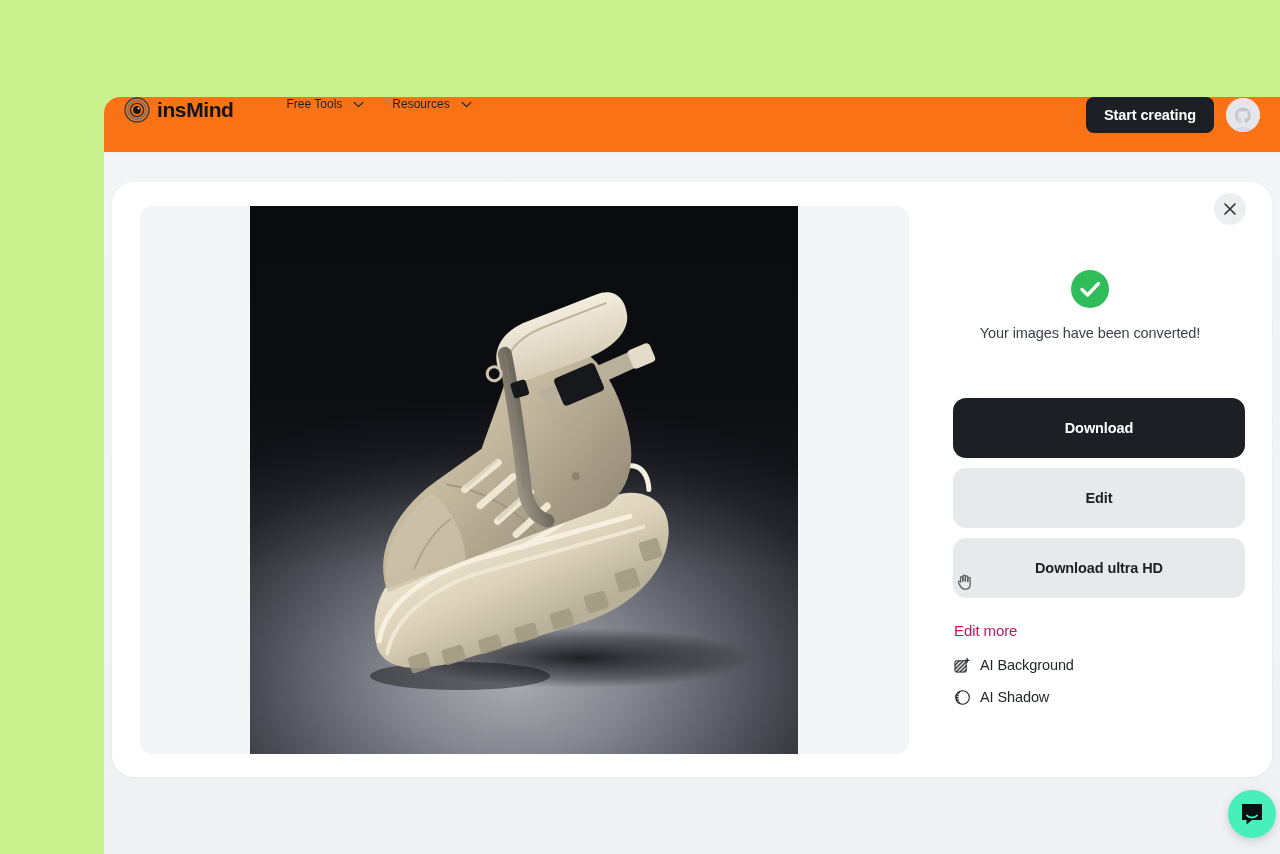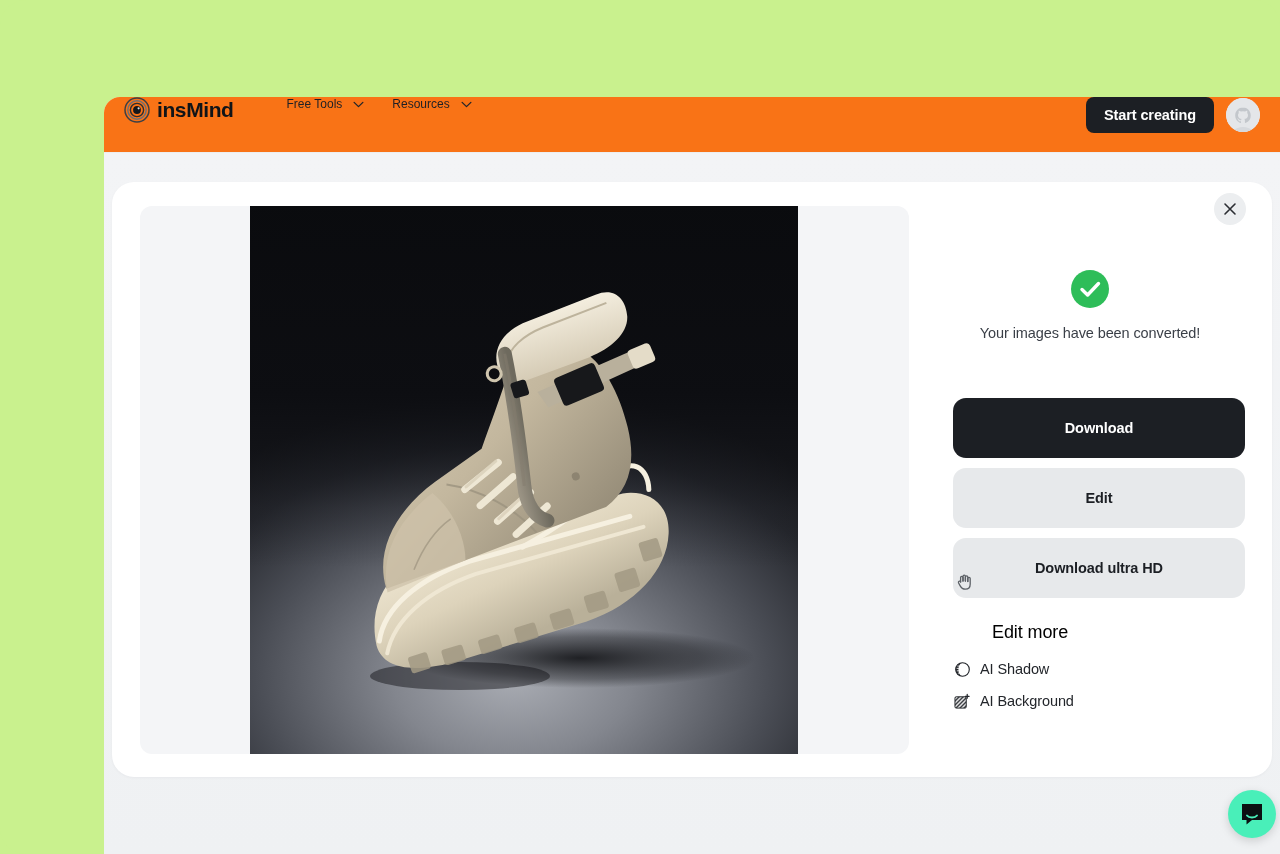--- a/index.html
+++ b/index.html
@@ -142,21 +142,21 @@
   .action-btn.secondary { background: #e7e9eb; color: #1c1f24; }
 
   #pan-tool-button {
     position: absolute; left: 18px; top: 364px;
     width: 22px; height: 22px; cursor: pointer;
     background: none; border: none; padding: 0;
   }
 
   #edit-more-section { position: absolute; left: 18px; top: 416px; width: 280px; }
   #edit-more-label {
-    font-size: 18px; color: #000000; margin-bottom: 10px; letter-spacing: -.1px; margin-left: 38px;
+    font-size: 15px; color: #be185d; margin-bottom: 10px; letter-spacing: -.1px;
   }
   .edit-more-item {
     display: flex; align-items: center; gap: 9px;
     height: 32px; cursor: pointer;
   }
   .edit-more-item .emi-icon { width: 17px; height: 17px; flex: 0 0 auto; }
   .edit-more-item .emi-label {
     font-size: 14.5px; color: #23262b; letter-spacing: -.1px;
   }
 
@@ -355,44 +355,44 @@
             </g>
           </svg>
         </button>
 
         <div id="edit-more-section">
           <div id="edit-more-label">Edit more</div>
 
           <div class="edit-more-item">
             <span class="emi-icon">
               <svg class="emi-icon" viewBox="0 0 18 18">
-                <circle cx="9" cy="9" r="7.2" fill="#ffffff" stroke="#23262b" stroke-width="1.2"></circle>
-                <path d="M9 1.8 A7.2 7.2 0 0 0 9 16.2 A7.2 7.2 0 0 0 9 1.8 Z" fill="none"></path>
-                <path d="M9 1.8 a7.2 7.2 0 0 0 0 14.4 a4.3 7.2 0 0 1 0 -14.4 Z" fill="#23262b"></path>
-                <path d="M4 5.4 H8 M3.2 7.8 H7.2 M3.4 10.4 H7.4 M4.6 12.8 H8.2" stroke="#ffffff" stroke-width=".9" stroke-linecap="round"></path>
-              </svg>
-            </span>
-            <span class="emi-label">AI Shadow</span>
-          </div>
-
-          <div class="edit-more-item">
-            <span class="emi-icon">
-              <svg class="emi-icon" viewBox="0 0 18 18">
                 <defs>
                   <pattern id="hatch" width="3" height="3" patternUnits="userSpaceOnUse" patternTransform="rotate(45)">
                     <rect width="1.5" height="3" fill="#23262b"></rect>
                   </pattern>
                 </defs>
                 <rect x="1" y="4" width="12" height="12" rx="1.4" fill="url(#hatch)" stroke="#23262b" stroke-width="1"></rect>
                 <path d="M14 1.5 V5.5 M12 3.5 H16" stroke="#23262b" stroke-width="1.3" stroke-linecap="round"></path>
               </svg>
             </span>
             <span class="emi-label">AI Background</span>
           </div>
 
+          <div class="edit-more-item">
+            <span class="emi-icon">
+              <svg class="emi-icon" viewBox="0 0 18 18">
+                <circle cx="9" cy="9" r="7.2" fill="#ffffff" stroke="#23262b" stroke-width="1.2"></circle>
+                <path d="M9 1.8 A7.2 7.2 0 0 0 9 16.2 A7.2 7.2 0 0 0 9 1.8 Z" fill="none"></path>
+                <path d="M9 1.8 a7.2 7.2 0 0 0 0 14.4 a4.3 7.2 0 0 1 0 -14.4 Z" fill="#23262b"></path>
+                <path d="M4 5.4 H8 M3.2 7.8 H7.2 M3.4 10.4 H7.4 M4.6 12.8 H8.2" stroke="#ffffff" stroke-width=".9" stroke-linecap="round"></path>
+              </svg>
+            </span>
+            <span class="emi-label">AI Shadow</span>
+          </div>
+
         </div>
 
       </div>
     </div>
   </div>
 </div>
 
 <button id="chat-widget-button">
   <svg width="26" height="26" viewBox="0 0 26 26">
     <path d="M3 3 H23 V19 H13 L7.5 23.5 V19 H3 Z" fill="#0c1012"></path>

